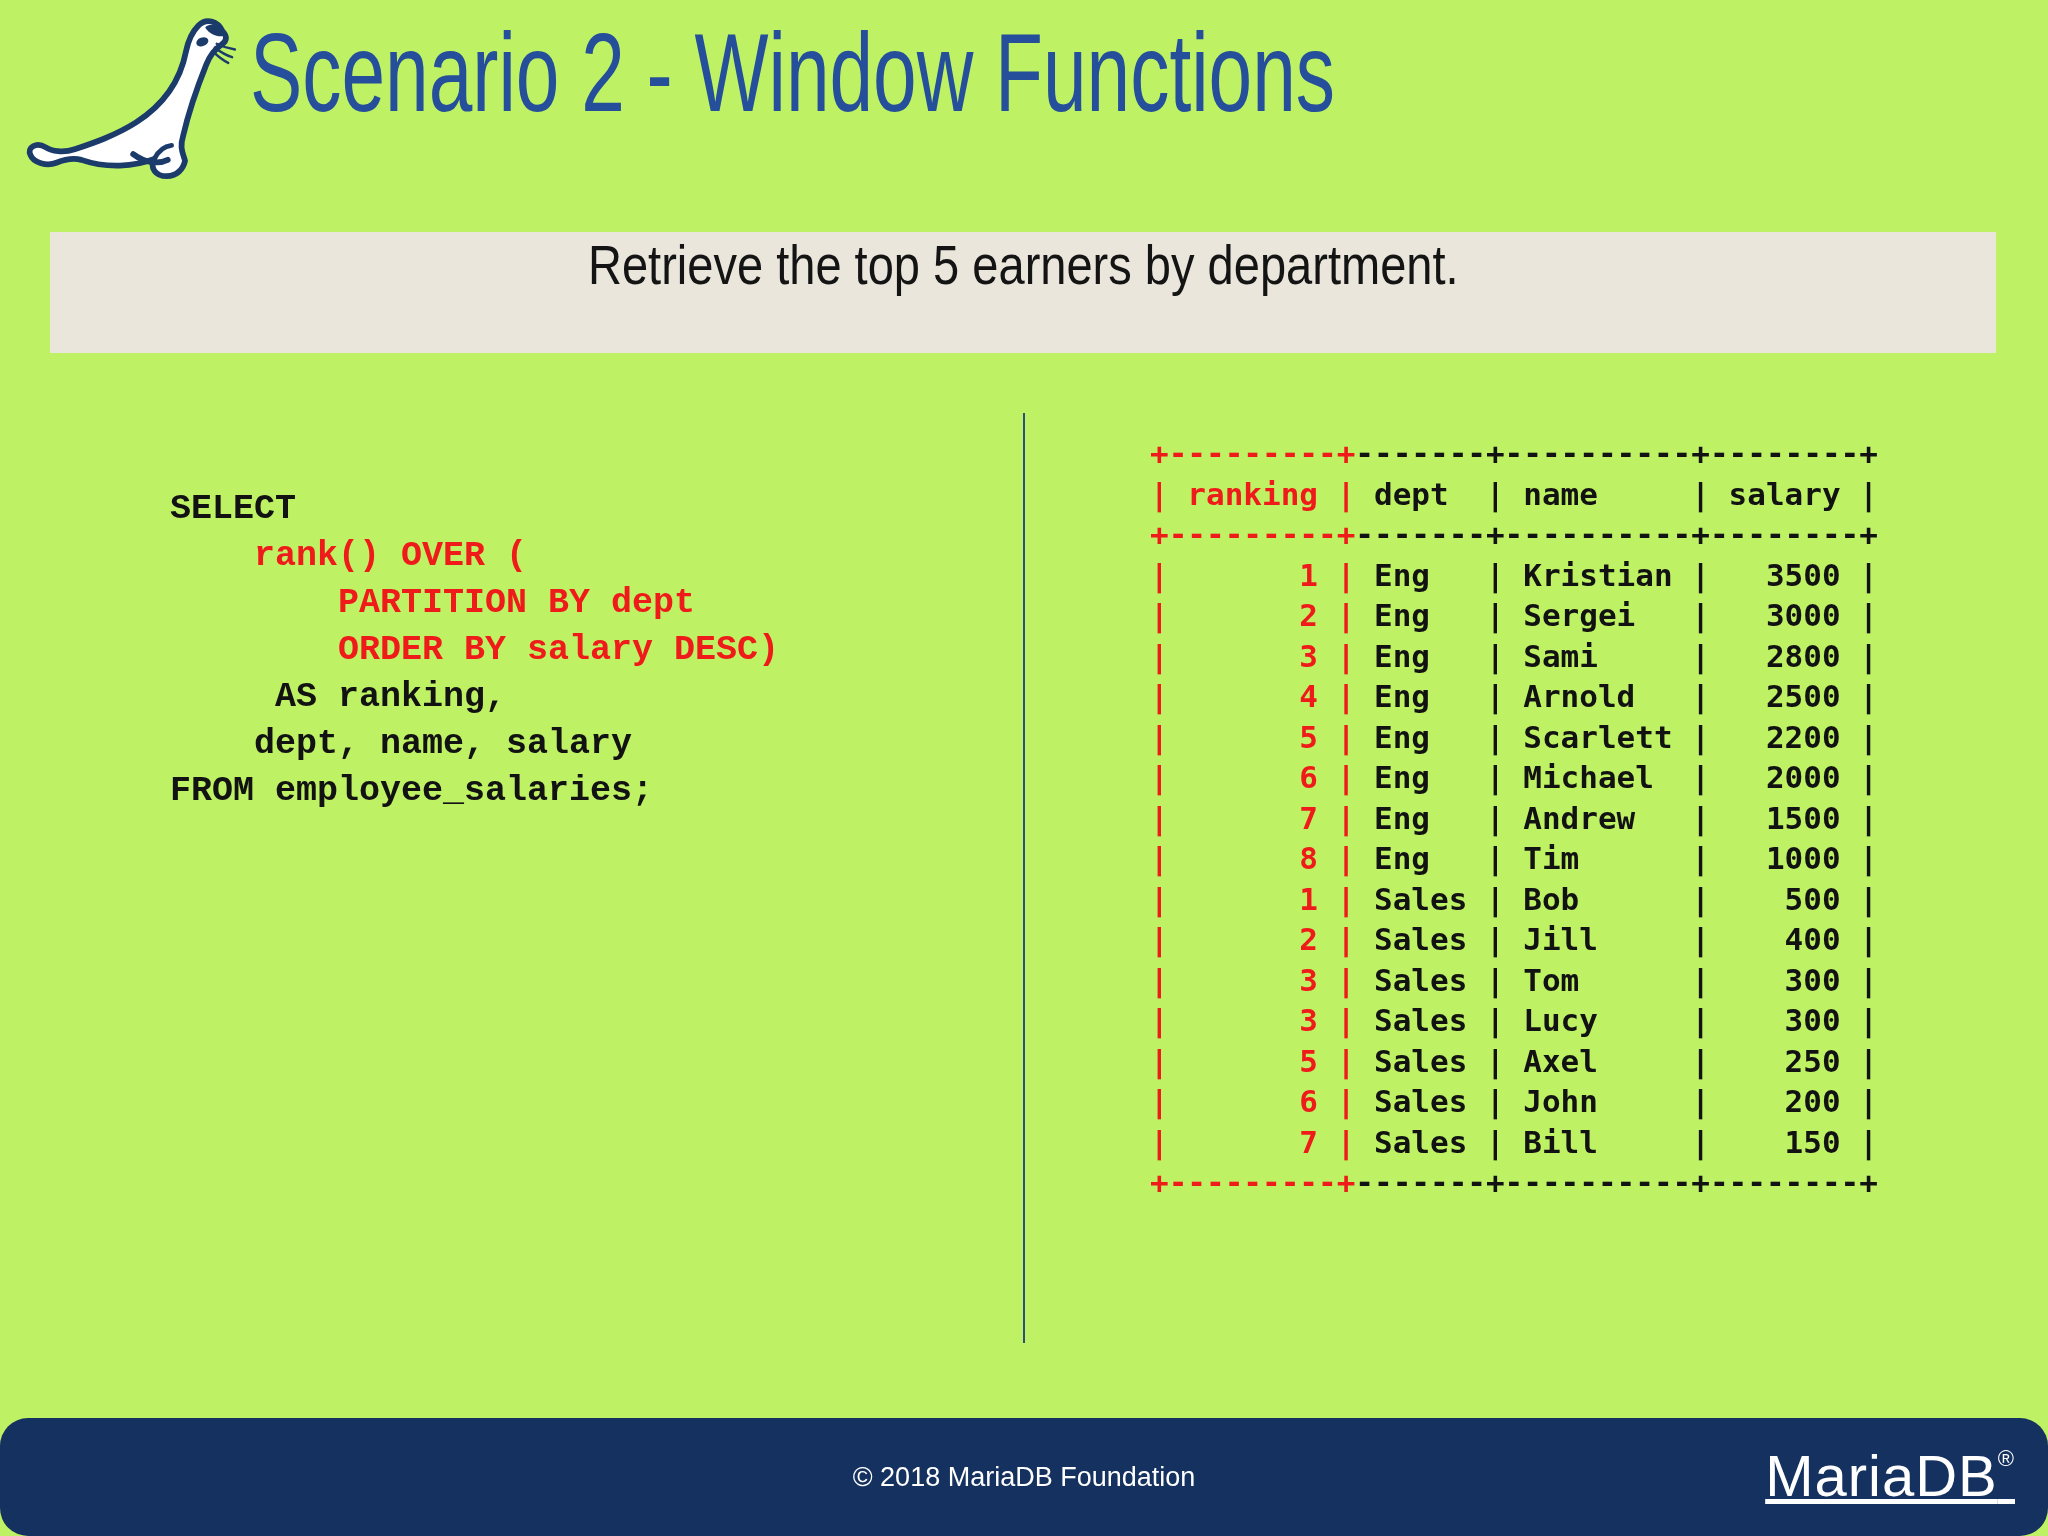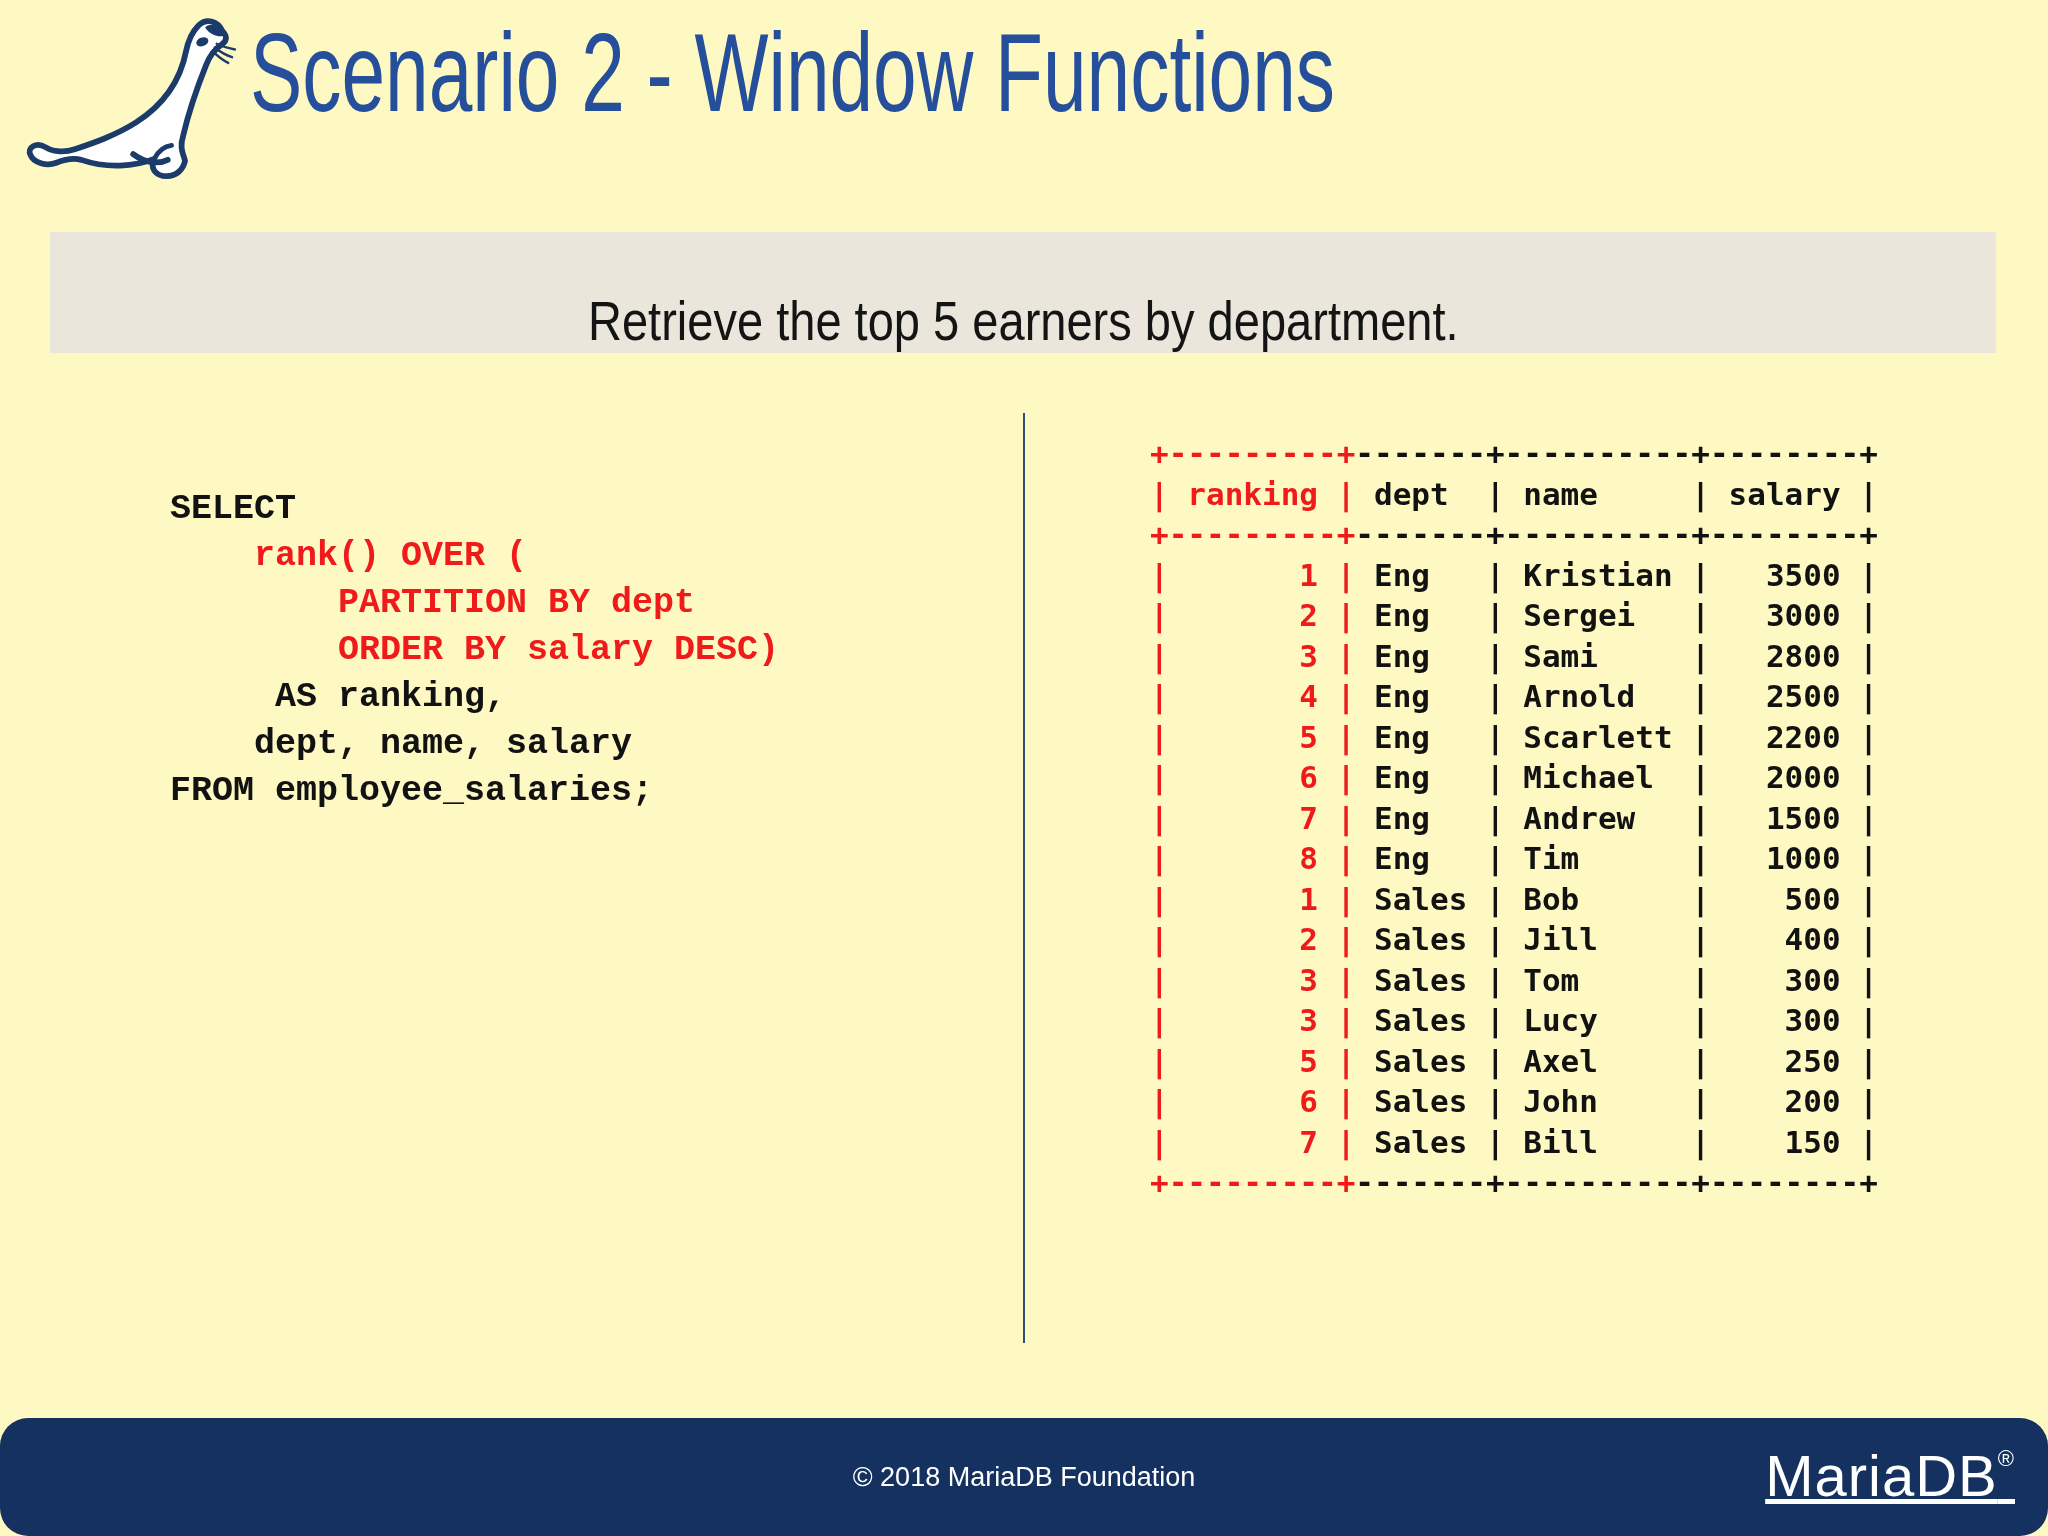--- a/index.html
+++ b/index.html
@@ -1,29 +1,29 @@
 <!DOCTYPE html>
 <html><head>
 <meta charset="utf-8">
 <style>
   html,body{margin:0;padding:0;background:#888;}
-  .slide{position:relative;width:2048px;height:1536px;background:#fef9c3;overflow:hidden;
+  .slide{position:relative;width:2048px;height:1536px;background:#bef264;overflow:hidden;
          font-family:"Liberation Sans",sans-serif;}
 
   
   .seal{position:absolute;left:18px;top:8px;width:240px;height:178px;}
 
   
   .title{position:absolute;left:250px;top:17px;margin:0;font-size:112px;font-weight:400;
          color:#254E9B;line-height:1;white-space:nowrap;
          transform:scaleX(.70);transform-origin:left top;letter-spacing:0;}
 
   
   .banner{position:absolute;left:50px;top:232px;width:1946px;height:121px;background:#EAE6DC;
-          display:flex;align-items:flex-end;justify-content:center;}
+          display:flex;align-items:flex-start;justify-content:center;}
   .banner-text{font-size:56px;color:#141414;transform:scaleX(.84);white-space:nowrap;}
 
   
   .code{position:absolute;left:162px;top:478px;margin:8px;
         font-family:Liberation Mono, monospace;
         font-weight:600;font-size:35px;line-height:47px;color:#121212;}
   .code .red{color:#EF1A1A;}
 
   
   .divider{position:absolute;left:1023px;top:413px;width:2px;height:930px;background:#2E4E7E;}

